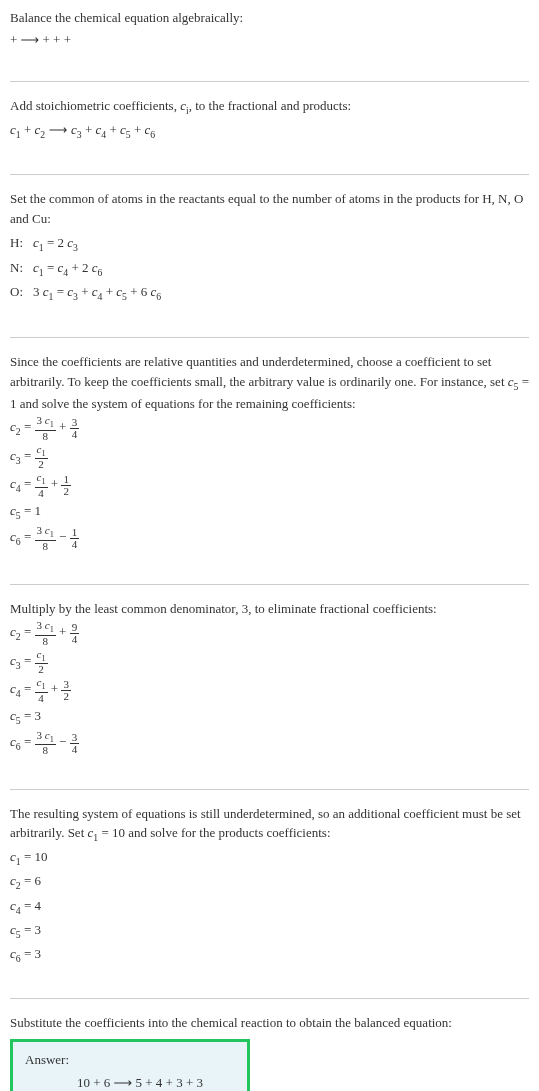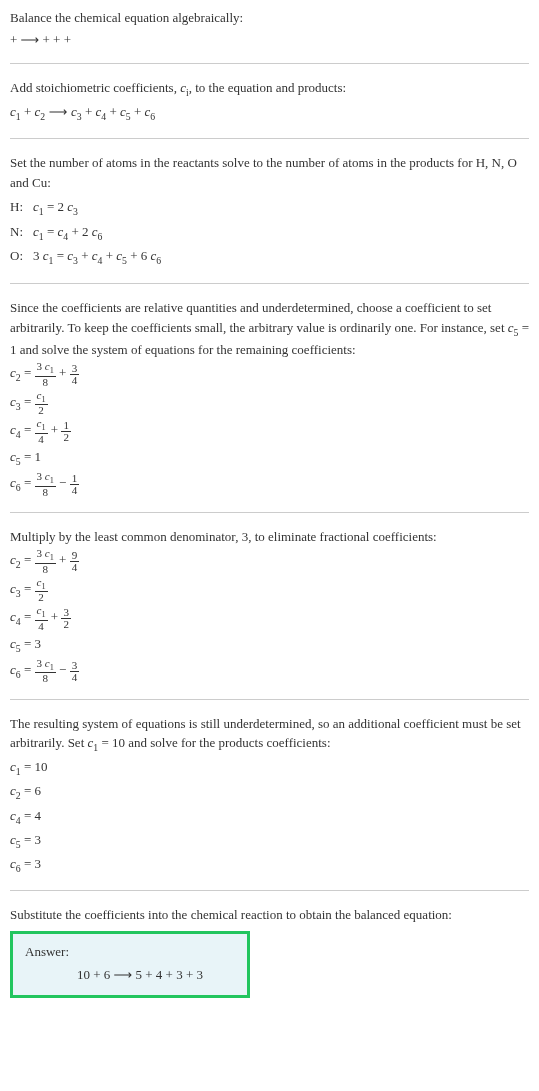--- a/index.html
+++ b/index.html
@@ -7,21 +7,21 @@
       font-family: Georgia, 'Times New Roman', serif;
       font-size: 13px;
       color: #333;
       background: #fff;
       padding: 8px 10px;
       width: 539px;
       line-height: 1.5;
     }
     .section {
       border-bottom: 1px solid #ccc;
-      padding-bottom: 14px;
+      padding-bottom: 32px;
       margin-bottom: 14px;
     }
     .section:last-of-type {
       border-bottom: none;
     }
     .eqline {
       font-family: Georgia, serif;
       margin-top: 2px;
     }
     sub { font-size: 0.75em; vertical-align: sub; }
@@ -69,29 +69,29 @@
 </head>
 <body>
 
 <div class="section">
   <div>Balance the chemical equation algebraically:</div>
   <div class="eqline"> +  ⟶  +  +  + </div>
 </div>
 
 <div class="section">
   <div>
-    <span>Add stoichiometric coefficients, </span><span class="italic">c</span><sub>i</sub><span>, to the equation and products:</span>
+    <span>Add stoichiometric coefficients, </span><span class="italic">c</span><sub>i</sub><span>, to the fractional and products:</span>
   </div>
   <div class="eqline">
     <span class="italic">c</span><sub>1</sub><span> + </span><span class="italic">c</span><sub>2</sub><span class="arrow">  ⟶ </span><span class="italic">c</span><sub>3</sub><span> + </span><span class="italic">c</span><sub>4</sub><span> + </span><span class="italic">c</span><sub>5</sub><span> + </span><span class="italic">c</span><sub>6</sub>
   </div>
 </div>
 
 <div class="section">
-  <div>Set the number of atoms in the reactants solve to the number of atoms in the products for H, N, O and Cu:</div>
+  <div>Set the common of atoms in the reactants equal to the number of atoms in the products for H, N, O and Cu:</div>
   <table class="atom-table">
     <tbody>
         <tr>
           <td>H:</td>
           <td><span class="italic">c</span><sub>1</sub> = 2 <span class="italic">c</span><sub>3</sub></td>
         </tr>
     <tr>
           <td>N:</td>
           <td><span class="italic">c</span><sub>1</sub> = <span class="italic">c</span><sub>4</sub> + 2 <span class="italic">c</span><sub>6</sub></td>
         </tr>

